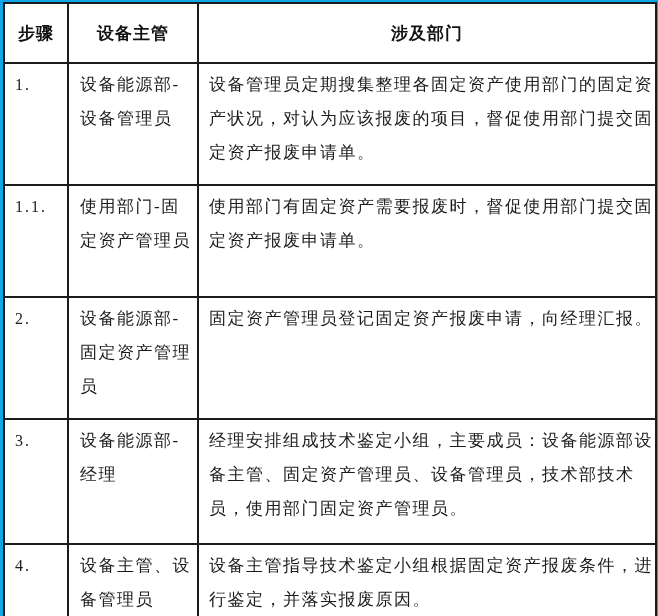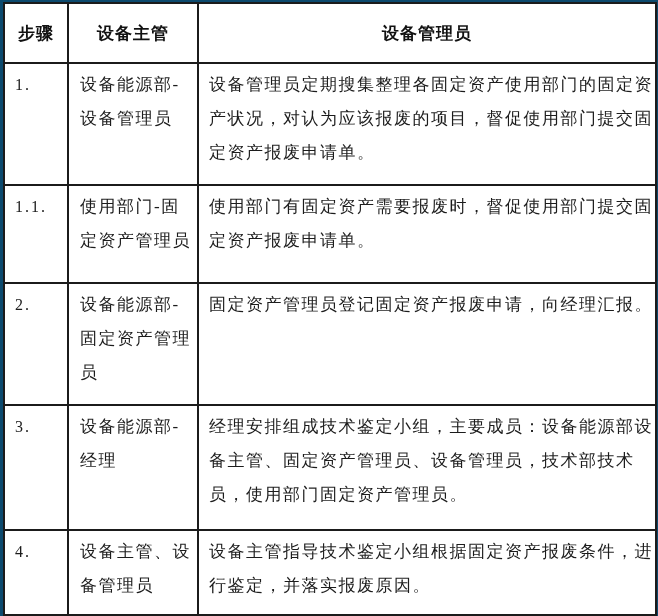--- a/index.html
+++ b/index.html
@@ -6,21 +6,21 @@
   html, body {
     width: 658px; height: 616px;
     background: #ffffff;
     font-family: "Liberation Serif", "DejaVu Serif", serif;
     color: #1c1c1c;
     overflow: hidden;
   }
   .page {
     position: relative;
     width: 658px; height: 616px;
-    background: #0c4a6e;
+    background: #0ea5e9;
   }
   table.process-table {
     position: absolute;
     left: 3px; top: 2px;
     width: 652px;
     border-collapse: collapse;
     table-layout: fixed;
   }
   th, td {
     border: 2px solid #1b1b1b;
@@ -50,40 +50,40 @@
   }
   td.dept {
     padding-left: 11px;
     padding-right: 1px;
   }
   td.desc {
     padding-left: 10px;
     padding-right: 0px;
   }
   tr.row-0 td { height: 122px; }
-  tr.row-1 td { height: 98px;  }
+  tr.row-1 td { height: 112px;  }
   tr.row-2 td { height: 122px; }
   tr.row-3 td { height: 125px; }
   tr.row-4 td { height: 85px;  }
 </style>
 </head>
 <body>
 
 <div class="page">
   <table class="process-table">
     <colgroup>
       <col style="width:64px">
       <col style="width:130px">
       <col style="width:458px">
     </colgroup>
     <thead>
       <tr>
         <th>步骤</th>
         <th>设备主管</th>
-        <th>设备管理员</th>
+        <th>涉及部门</th>
       </tr>
     </thead>
     <tbody>
         <tr class="row-0">
           <td class="step">1.</td>
           <td class="dept">设备能源部-设备管理员</td>
           <td class="desc">设备管理员定期搜集整理各固定资产使用部门的固定资产状况，对认为应该报废的项目，督促使用部门提交固定资产报废申请单。</td>
         </tr>
         <tr class="row-1">
           <td class="step">1.1.</td>

